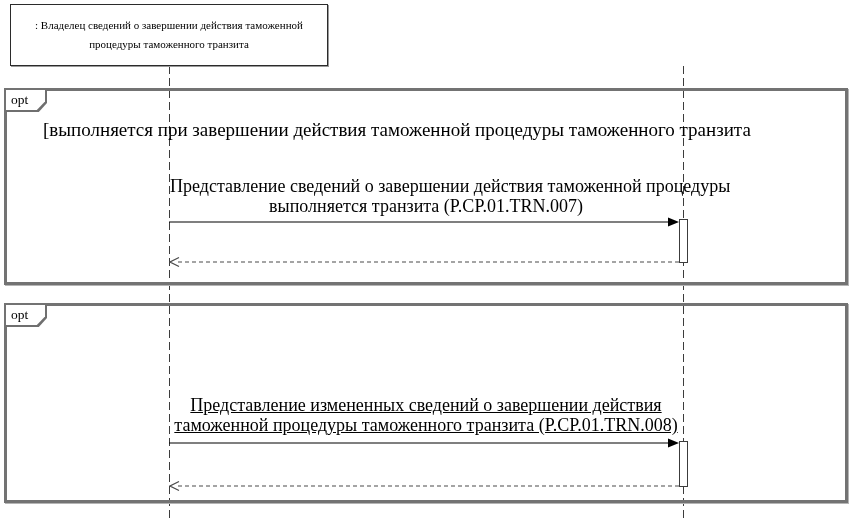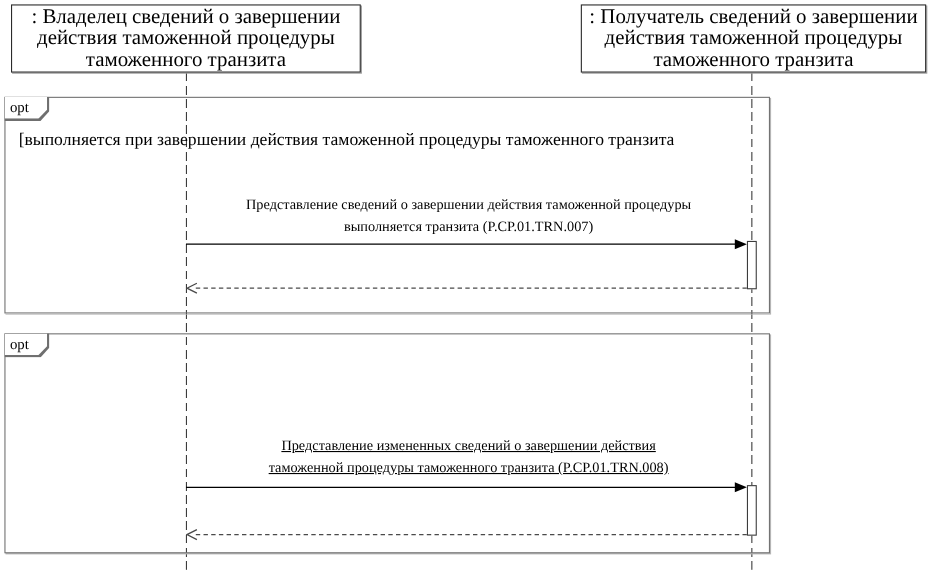--- a/index.html
+++ b/index.html
@@ -6,61 +6,61 @@
   .canvas {
     position:relative; width:859px; height:520px; background:#ffffff;
     font-family:"Liberation Serif","DejaVu Serif",serif; color:#000;
     overflow:hidden;
   }
   
   .actor {
     position:absolute; top:4px; height:62px; box-sizing:border-box;
     border:1px solid #2b2b2b; background:#fff; box-shadow:1px 1px 0 #9a9a9a;
     display:flex; align-items:center; justify-content:center;
-    text-align:center; font-size:19px; line-height:19.5px; padding:2px 6px;
+    text-align:center; font-size:11px; line-height:19.5px; padding:2px 6px;
     z-index:4;
   }
   .actor-left  { left:10px;  width:318px; }
   .actor-right { left:528px; width:314px; }
   
   .lifeline {
     position:absolute; top:66px; width:1px; height:452px;
     background:repeating-linear-gradient(to bottom,
       #3c3c3c 0px,#3c3c3c 8px, transparent 8px, transparent 12px);
     z-index:1;
   }
   .lifeline-left  { left:169px; }
   .lifeline-right { left:683px; }
   
   .frame {
-    position:absolute; left:4px; width:696px; box-sizing:border-box;
-    border:1px solid #737373; box-shadow:1px 1px 0 #b5b5b5;
+    position:absolute; left:4px; width:844px; box-sizing:border-box;
+    border:3px solid #737373; box-shadow:1px 1px 0 #b5b5b5;
     background:transparent; z-index:2;
   }
   .frame1 { top:88px;  height:197px; }
   .frame2 { top:303px; height:200px; }
   
   .opt-outer {
     position:absolute; top:-1px; left:-1px; width:41px; height:22px;
     background:#6f6f6f;
     clip-path:polygon(0 0,100% 0,100% 59%,80% 100%,0 100%);
   }
   .opt-inner {
     position:absolute; top:0; left:0; width:39px; height:20px; background:#fff;
     clip-path:polygon(0 0,100% 0,100% 58%,79% 100%,0 100%);
     font-size:13.5px; line-height:19px; padding-left:5px; box-sizing:border-box;
   }
   
-  .guard { position:absolute; left:12px; font-size:16px; line-height:23px; white-space:nowrap; }
+  .guard { position:absolute; left:36px; font-size:19px; line-height:23px; white-space:nowrap; }
   .frame1 .guard { top:27px; }
   .frame2 .guard { top:26px; }
   
   .msg-label {
     position:absolute; left:170px; width:512px; text-align:center;
-    font-size:13px; line-height:20px; white-space:nowrap; z-index:2;
+    font-size:18px; line-height:20px; white-space:nowrap; z-index:2;
   }
   .msg1 { top:176px; }
   .msg2 { top:395px;text-decoration:underline; }
   
   .arrow { position:absolute; z-index:3; }
   .a1 { left:169px; top:215px; }
   .r1 { left:169px; top:255px; }
   .a2 { left:169px; top:436px; }
   .r2 { left:169px; top:479px; }
   
@@ -71,23 +71,20 @@
   .act1 { top:219px; height:44px; }
   .act2 { top:441px; height:46px; }
 </style>
 </head>
 <body>
 
 <div class="canvas">
 
   <div class="actor actor-left">
     <span>: Владелец сведений о завершении действия таможенной процедуры таможенного транзита</span>
-  </div>
-  <div class="actor actor-right">
-    <span>: Получатель сведений о завершении действия таможенной процедуры таможенного транзита</span>
   </div>
 
   <div class="lifeline lifeline-left"></div>
   <div class="lifeline lifeline-right"></div>
 
   <div class="frame frame1">
     <div class="opt-outer">
       <div class="opt-inner">opt</div>
     </div>
     <div class="guard">

